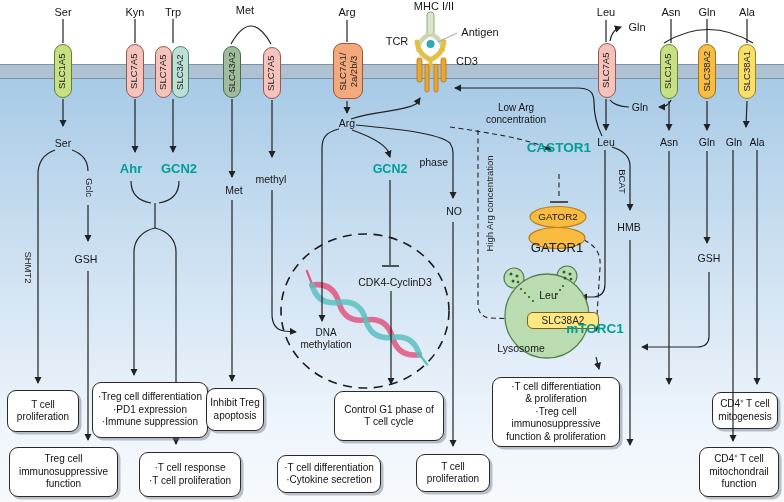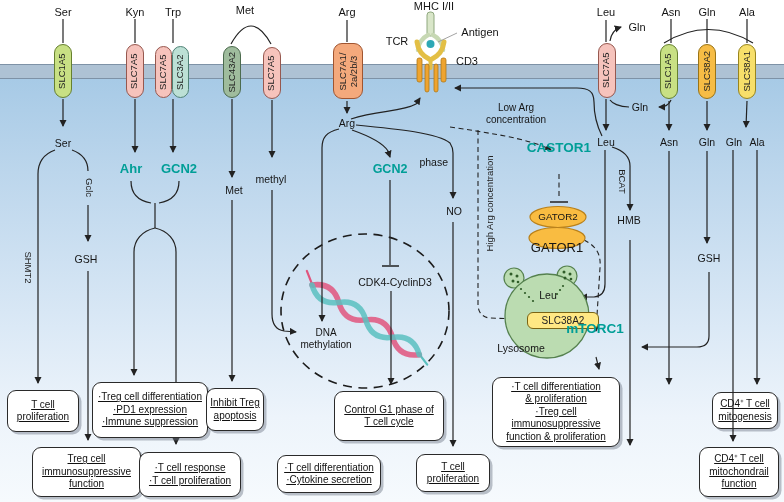--- a/index.html
+++ b/index.html
@@ -21,21 +21,21 @@
   .cap span{font-size:9.5px;line-height:10.5px;color:#222;transform:rotate(-90deg);white-space:pre-line;text-align:center;}
   .green{background:#c8e084;border-color:#66802f;}
   .pink{background:#f6c3bc;border-color:#96584f;}
   .tealcap{background:#bce0d5;border-color:#4f8276;}
   .sage{background:#9fbc9d;border-color:#4c6b4e;}
   .orangecap{background:#f4a97c;border-color:#a05530;}
   .ambercap{background:#f6bc45;border-color:#9a7416;}
   .yellowcap{background:#f7df6a;border-color:#99851d;}
   .obox{position:absolute;background:#fff;border:1.3px solid #2a2a2a;border-radius:9px;display:flex;align-items:center;justify-content:center;
     text-align:center;font-size:10px;line-height:12.4px;color:#111;white-space:pre-line;
-    box-shadow:2.5px 2.5px 0 rgba(110,120,135,.45);box-sizing:border-box;padding:2px;text-decoration:underline;}
+    box-shadow:2.5px 2.5px 0 rgba(110,120,135,.45);box-sizing:border-box;padding:2px;}
   .lyslab{position:absolute;background:#ffe884;border:1.2px solid #7a6414;border-radius:6px;display:flex;align-items:center;justify-content:center;
     font-size:10px;color:#222;box-sizing:border-box;}
 </style>
 </head>
 <body>
 
 <div id="stage">
 
   <div id="cytoplasm"></div>
   <div id="membrane"></div>
@@ -241,39 +241,39 @@
 methylation</div>
   <div class="lab" style="left:476px;top:102px;width:80px;font-size:10px">Low Arg
 concentration</div>
   <div class="vlab rm90" style="left:433px;top:198px;width:112px">High Arg concentration</div>
   <div class="lab teal big" style="left:499px;top:142px;width:120px">CASTOR1</div>
   <div class="lab" style="left:528px;top:211px;width:60px;font-size:9.8px">GATOR2</div>
   <div class="lab" style="left:527px;top:242px;width:60px;font-size:13px">GATOR1</div>
   <div class="lab" style="left:591px;top:136px;width:30px">Leu</div>
   <div class="lab" style="left:625px;top:101px;width:30px">Gln</div>
   <div class="vlab r90" style="left:604px;top:176px;width:36px">BCAT</div>
-  <div class="lab" style="left:611px;top:214px;width:36px">HMB</div>
+  <div class="lab" style="left:611px;top:221px;width:36px">HMB</div>
   <div class="lab" style="left:654px;top:136px;width:30px">Asn</div>
   <div class="lab" style="left:692px;top:136px;width:30px">Gln</div>
   <div class="lab" style="left:719px;top:136px;width:30px">Gln</div>
   <div class="lab" style="left:742px;top:136px;width:30px">Ala</div>
   <div class="lab" style="left:694px;top:252px;width:30px">GSH</div>
   <div class="lab" style="left:533px;top:289px;width:30px">Leu</div>
   <div class="lyslab" style="left:527px;top:312px;width:72px;height:17px">
       <span>SLC38A2</span>
     </div>
   <div class="lab" style="left:486px;top:342px;width:70px">Lysosome</div>
   <div class="lab teal big" style="left:560px;top:323px;width:70px">mTORC1</div>
 
   <div class="obox" style="left:7px;top:390px;width:72px;height:42px">T cell
 proliferation</div>
   <div class="obox" style="left:92px;top:382px;width:116px;height:56px">·Treg cell differentiation
 ·PD1 expression
 ·Immune suppression</div>
-  <div class="obox" style="left:32px;top:447px;width:109px;height:50px">Treg cell
+  <div class="obox" style="left:9px;top:447px;width:109px;height:50px">Treg cell
 immunosuppressive
 function</div>
   <div class="obox" style="left:139px;top:452px;width:102px;height:45px">·T cell response
 ·T cell proliferation</div>
   <div class="obox" style="left:206px;top:388px;width:58px;height:43px">Inhibit Treg
 apoptosis</div>
   <div class="obox" style="left:334px;top:391px;width:110px;height:50px">Control G1 phase of
 T cell cycle</div>
   <div class="obox" style="left:277px;top:455px;width:104px;height:38px">·T cell differentiation
 ·Cytokine secretion</div>

